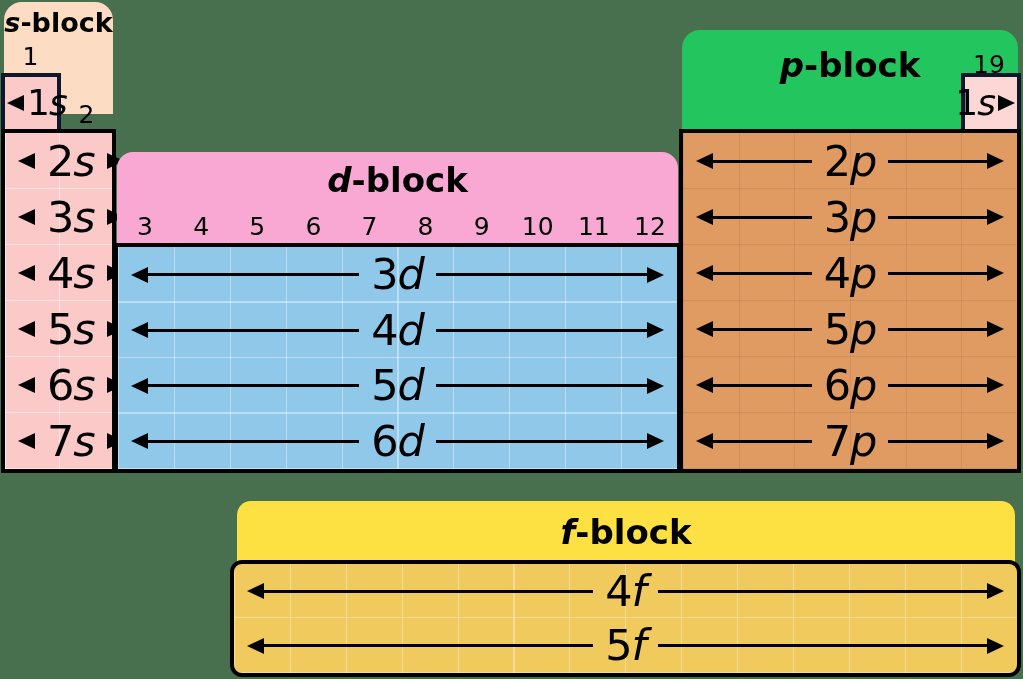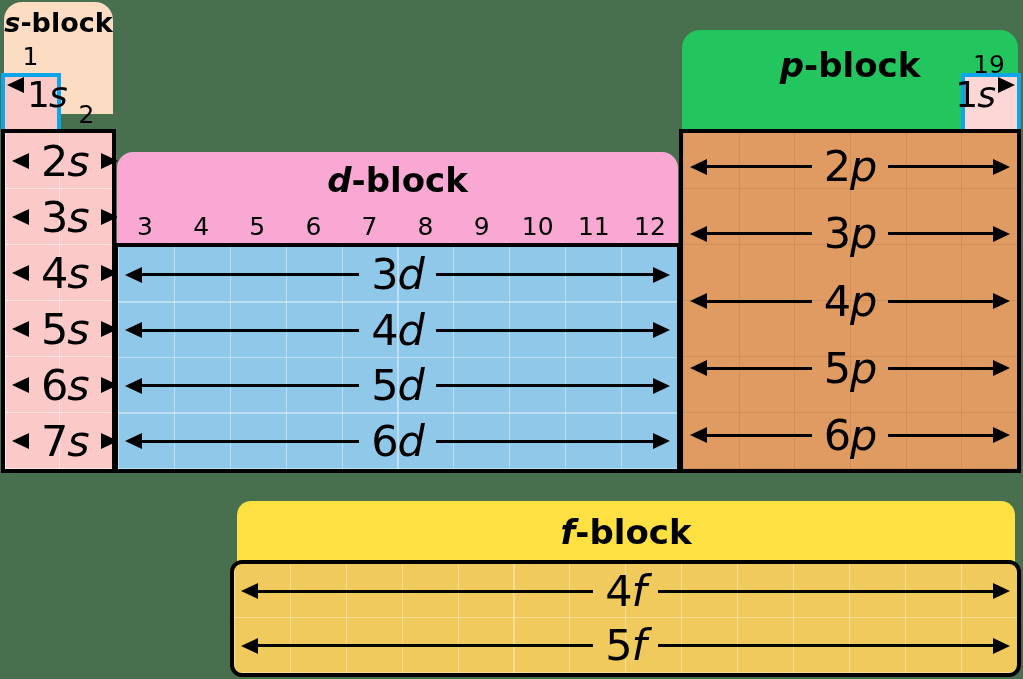--- a/index.html
+++ b/index.html
@@ -2,29 +2,29 @@
 <html><head>
 <meta charset="utf-8">
 <style>
   * { margin:0; padding:0; box-sizing:border-box; }
   html,body { background:#2f2f2f; }
   body { font-family:"DejaVu Sans", sans-serif; }
   .canvas { position:relative; width:1023px; height:679px; color:#000; overflow:hidden; }
 
   .hdr { position:absolute; }
   .body-box { position:absolute; border:4px solid #000; display:flex; flex-direction:column; }
-  .cell { position:absolute; border:4px solid #0ea5e9; display:flex; }
+  .cell { position:absolute; border:4px solid #0f172a; display:flex; align-items:center; }
 
   .block-title { position:absolute; left:0; width:100%; text-align:center; font-weight:700; line-height:1; }
   .block-title i { font-style:italic; font-weight:700; }
 
   .group-num { font-size:25px; line-height:1; text-align:center; }
   .abs-group { position:absolute; }
 
-  .arrow-row { flex:1 1 0; display:flex; align-items:center; padding:0 7px; min-height:0; }
+  .arrow-row { flex:1 1 0; display:flex; align-items:center; padding:0 13px; min-height:0; }
   .shaft { flex:1 1 0; height:3px; background:#000; }
   .shaft-fixed { width:6px; height:3px; background:#000; }
   .ah-l { width:0; height:0; border-top:8px solid transparent; border-bottom:8px solid transparent; border-right:17px solid #000; flex:0 0 auto; }
   .ah-r { width:0; height:0; border-top:8px solid transparent; border-bottom:8px solid transparent; border-left:17px solid #000; flex:0 0 auto; }
   .row-label { font-size:43px; line-height:1; padding:0 12px; white-space:nowrap; letter-spacing:-1px; }
   .row-label i { font-style:italic; }
   .row-label-sm { font-size:36px; line-height:1; padding:0 3px; white-space:nowrap; letter-spacing:-1px; }
   .row-label-sm i { font-style:italic; }
 
   
@@ -223,20 +223,27 @@
       <span class="shaft"></span>
         <span class="ah-r"></span>
     </div>
     <div class="arrow-row">
       <span class="ah-l"></span>
         <span class="shaft"></span>
       <span class="row-label"><span>6</span><i>p</i></span>
       <span class="shaft"></span>
         <span class="ah-r"></span>
     </div>
+    <div class="arrow-row">
+      <span class="ah-l"></span>
+        <span class="shaft"></span>
+      <span class="row-label"><span>7</span><i>p</i></span>
+      <span class="shaft"></span>
+        <span class="ah-r"></span>
+    </div>
   </div>
 
   <div class="hdr" id="f-header" style="background-color: rgb(253, 224, 66);">
     <div class="block-title" id="f-title"><i>f</i><span>-block</span></div>
   </div>
   <div class="body-box" id="f-body" style="background-color: rgb(241, 202, 93);">
     <div class="arrow-row">
       <span class="ah-l"></span>
         <span class="shaft"></span>
       <span class="row-label"><span>4</span><i>f</i></span>

